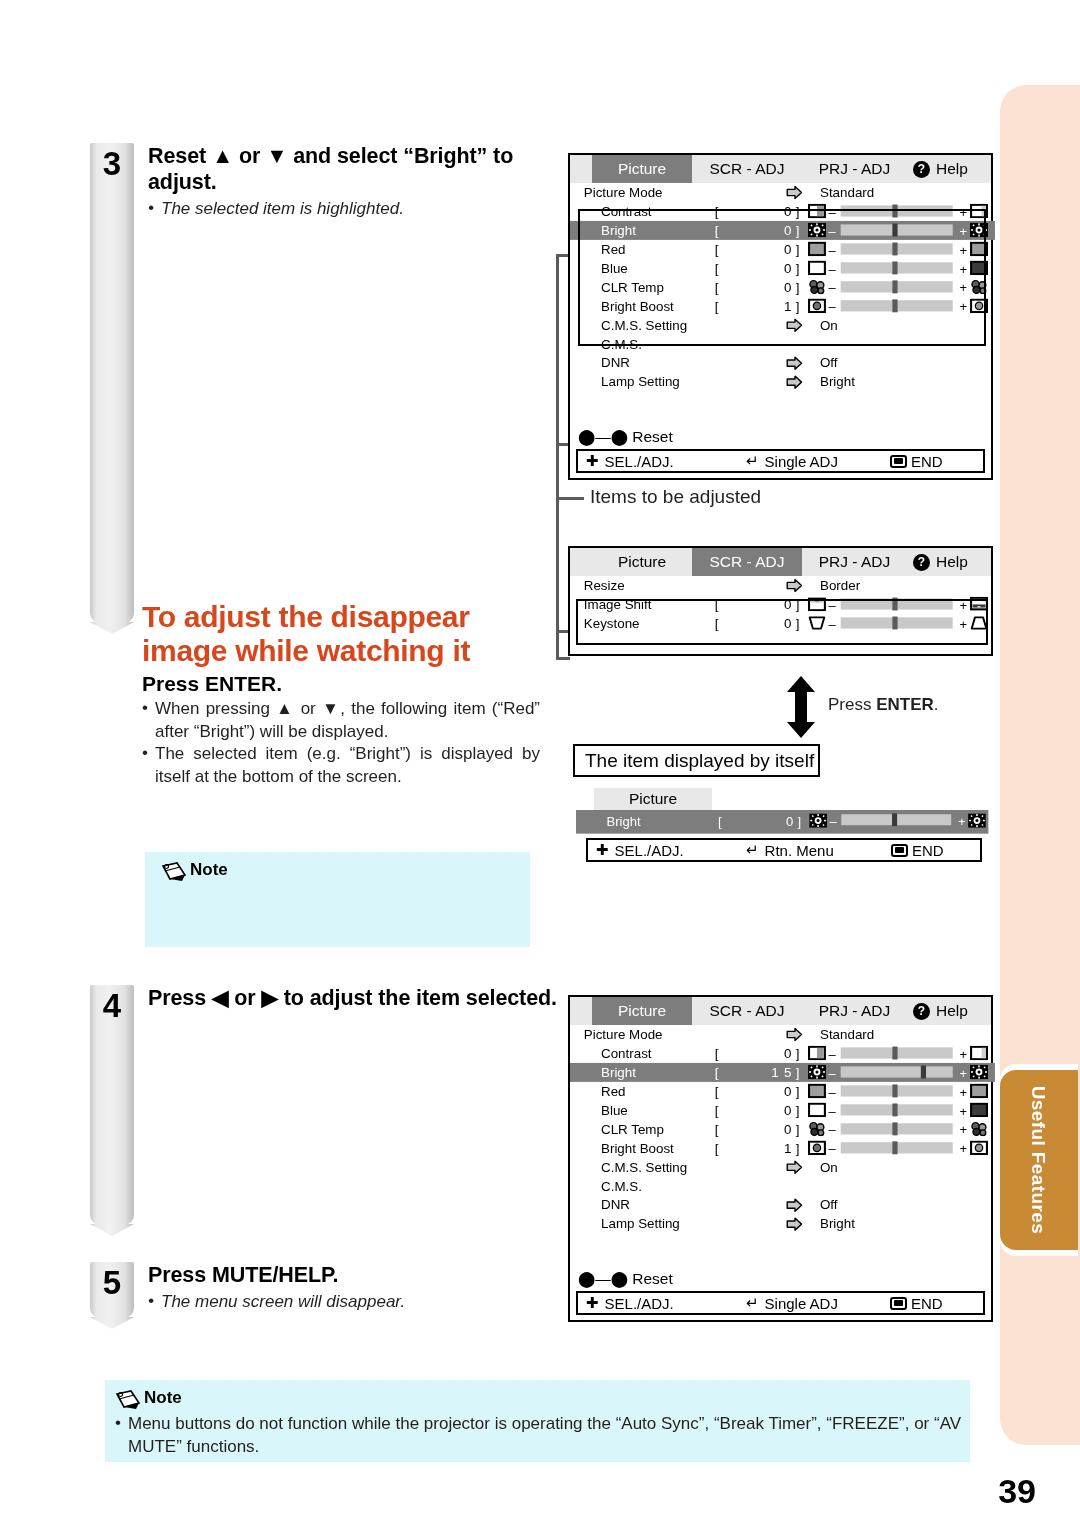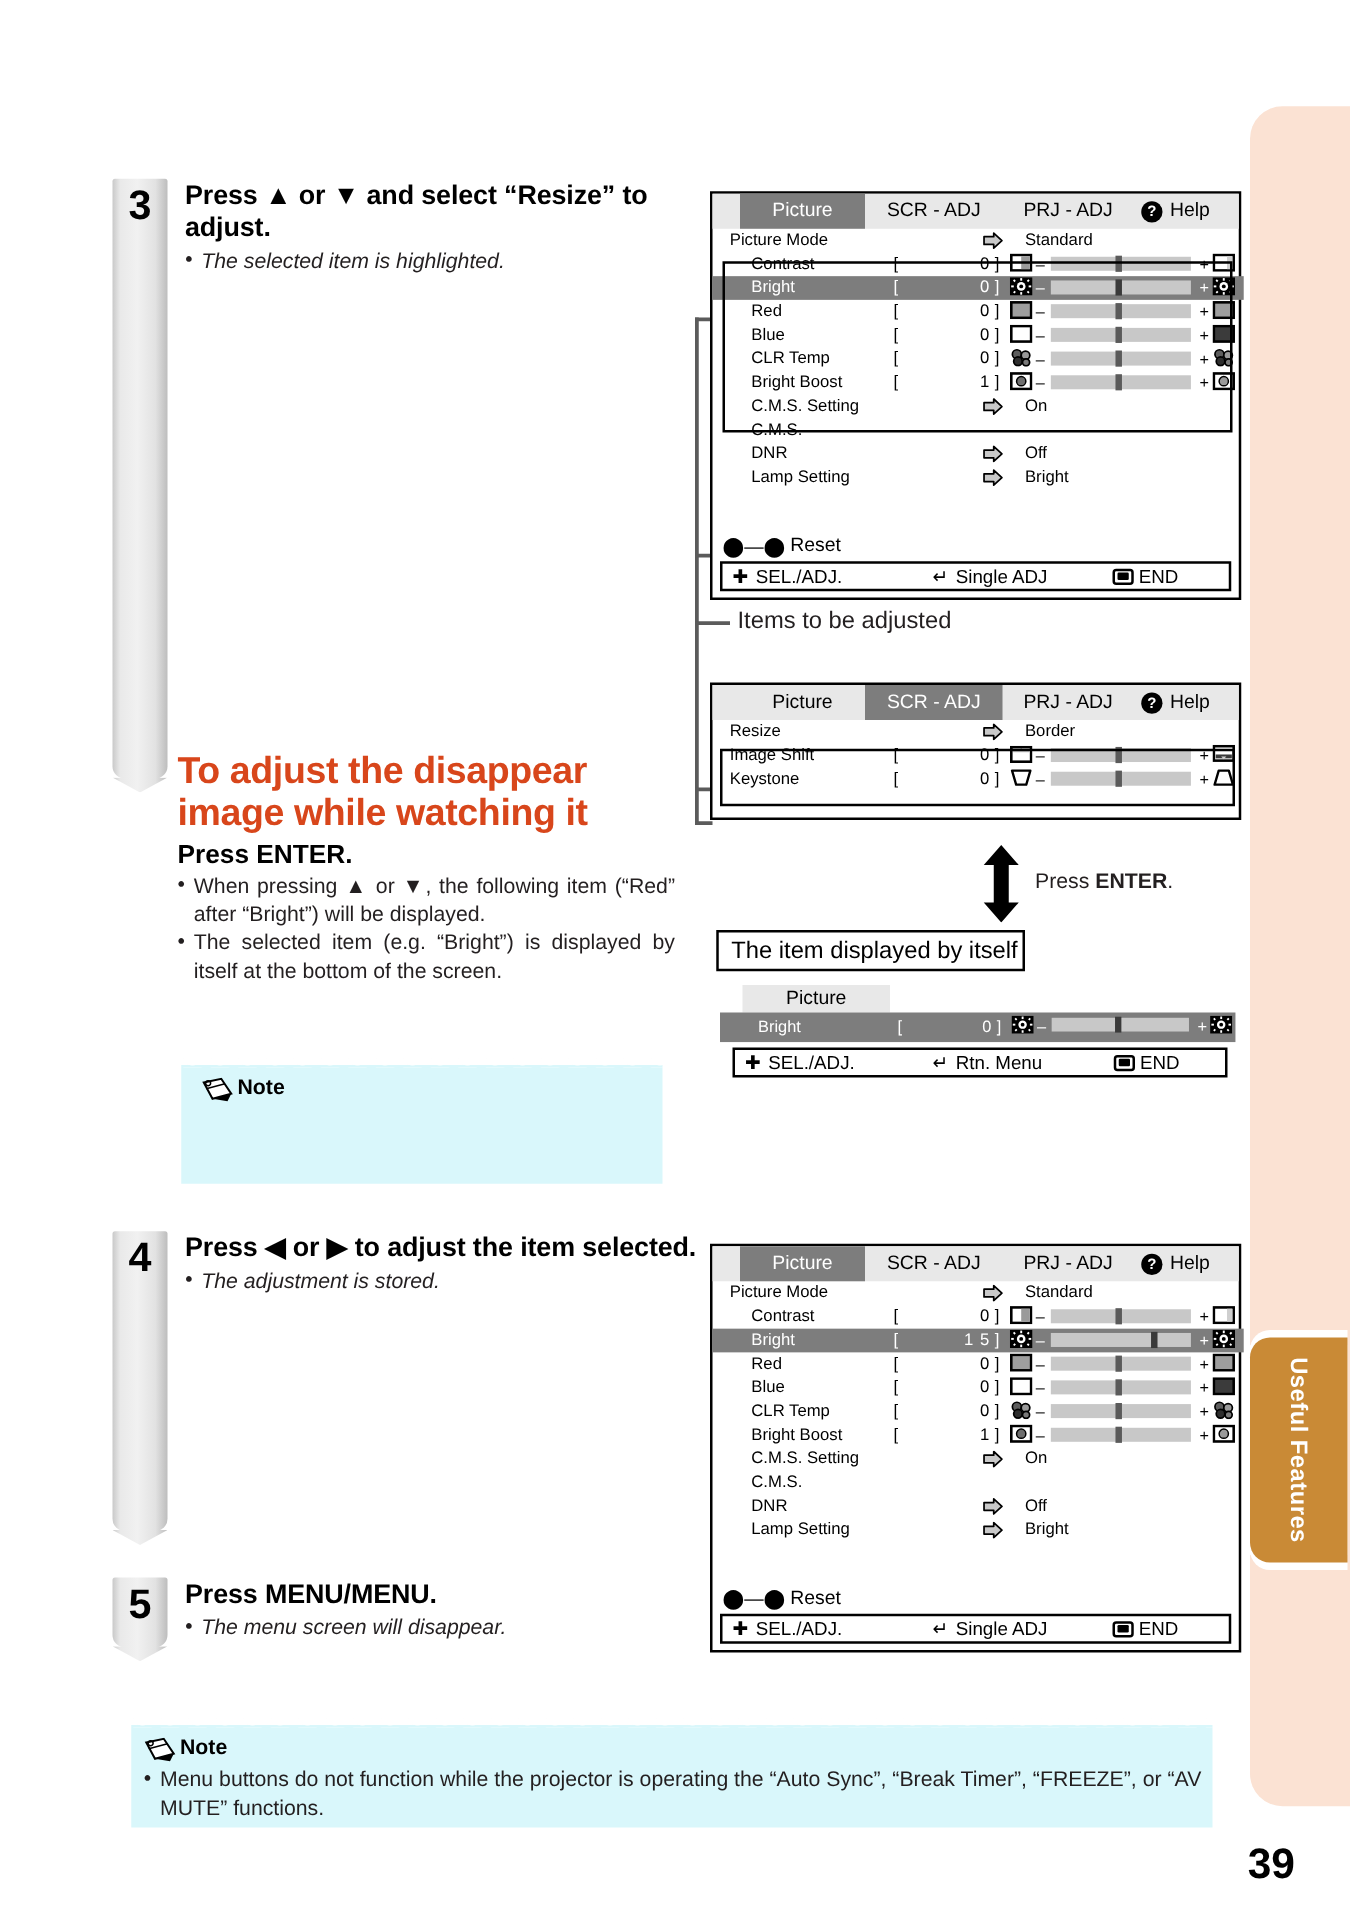--- a/index.html
+++ b/index.html
@@ -183,21 +183,21 @@
 
   <div class="side-band"></div>
   <div class="chapter-tab">
     <div class="lbl">Useful Features</div>
   </div>
 
   <div class="step" style="left:90px;top:143px;">
     <div class="badge" style="height:480px;"></div>
     <div class="num">3</div>
     <div class="body" style="width:400px;">
-      <h3>Press ▲ or ▼ and select “Resize” to adjust.</h3>
+      <h3>Reset ▲ or ▼ and select “Bright” to adjust.</h3>
       <ul class="bullets">
         <li>The selected item is highlighted.</li>
       </ul>
     </div>
   </div>
 
   <div class="big-head">
     <span>To adjust the disappear</span><br>
     <span>image while watching it</span>
   </div>
@@ -220,31 +220,28 @@
       </span>
       <span>Note</span>
     </div>
   </div>
 
   <div class="step" style="left:90px;top:985px;">
     <div class="badge" style="height:240px;"></div>
     <div class="num">4</div>
     <div class="body" style="width:412px;">
       <h3 style="text-align:justify;">Press ◀ or ▶ to adjust the item selected.</h3>
-      <ul class="bullets">
-        <li>The adjustment is stored.</li>
-      </ul>
     </div>
   </div>
 
   <div class="step" style="left:90px;top:1262px;">
     <div class="badge" style="height:56px;"></div>
     <div class="num">5</div>
     <div class="body" style="width:400px;">
-      <h3><span>Press </span><span>MENU/MENU.</span></h3>
+      <h3><span>Press </span><span>MUTE/HELP.</span></h3>
       <ul class="bullets">
         <li>The menu screen will disappear.</li>
       </ul>
     </div>
   </div>
 
   <div class="note" style="left:105px;top:1380px;width:865px;height:82px;">
     <div class="scallop"></div>
     <div class="nhead" style="left:10px;">
       <span class="pencil">

